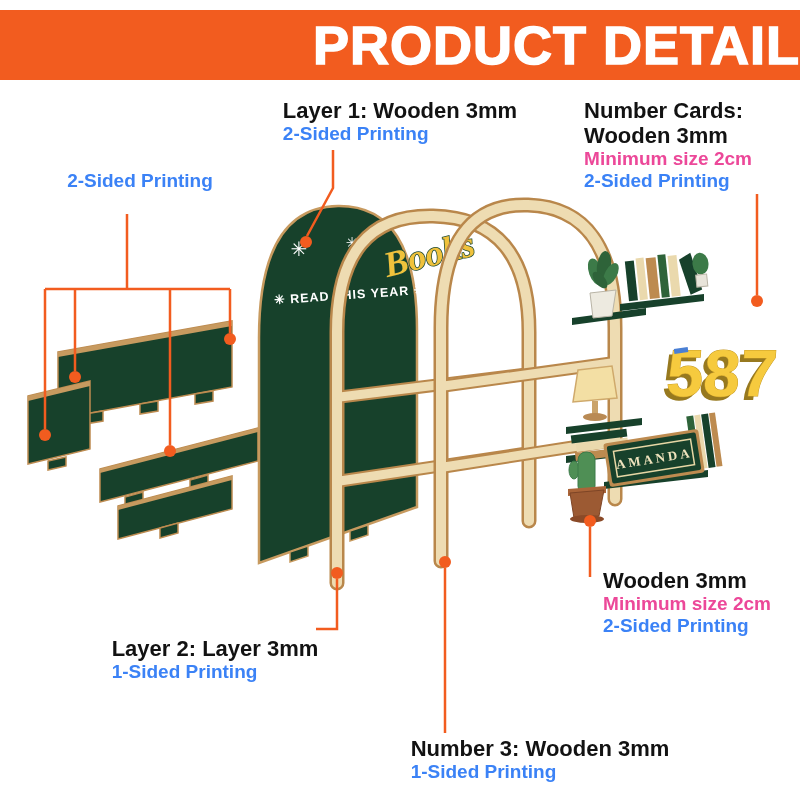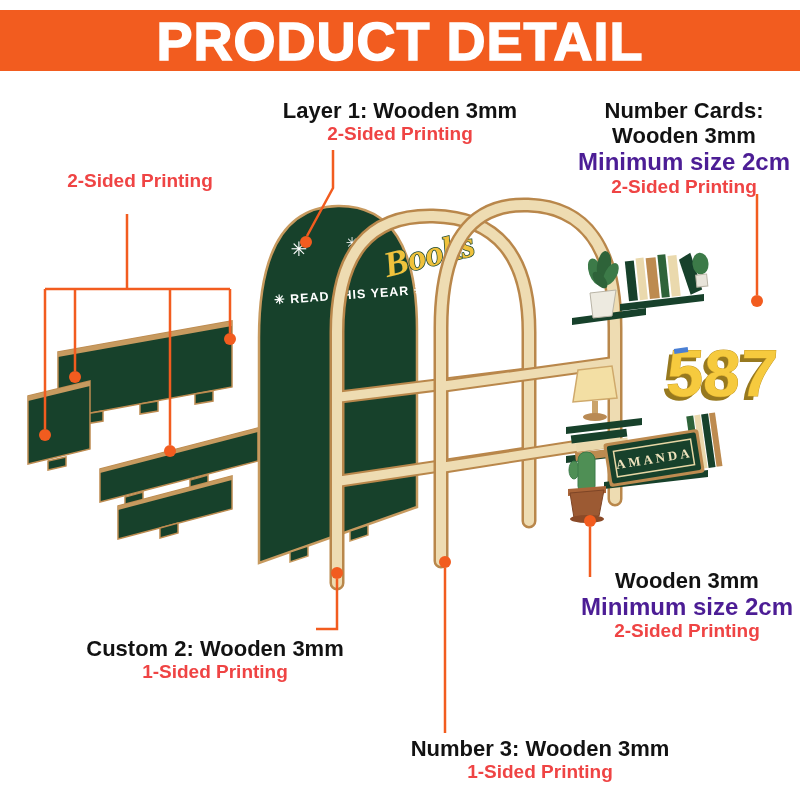--- a/index.html
+++ b/index.html
@@ -1,27 +1,27 @@
 <!DOCTYPE html>
 <html><head>
 <meta charset="utf-8">
 <style>
   html,body{margin:0;padding:0;background:#fff;}
   .canvas{position:relative;width:800px;height:800px;background:#ffffff;overflow:hidden;
           font-family:"Liberation Sans",sans-serif;}
-  .banner{position:absolute;left:0;top:10px;width:800px;height:61px;background:#f25c1f;
-          display:flex;align-items:center;justify-content:center;}
+  .banner{position:absolute;left:0;top:10px;width:800px;height:70px;background:#f25c1f;
+          display:flex;align-items:center;justify-content:flex-end;}
   .banner h1{margin:0;color:#ffffff;font-size:54px;font-weight:bold;letter-spacing:1px;
              -webkit-text-stroke:1.5px #ffffff;}
   .art{position:absolute;left:0;top:0;}
-  .label{position:absolute;transform:translateX(-50%);text-align:center;font-weight:bold;
+  .label{position:absolute;transform:translateX(-50%);text-align:left;font-weight:bold;
          white-space:nowrap;line-height:1.14;}
   .l-black{color:#121212;font-size:22px;}
-  .l-orange{color:#ef4444;font-size:19px;}
-  .l-red{color:#4c1d95;font-size:24px;}
+  .l-orange{color:#3b82f6;font-size:19px;}
+  .l-red{color:#ec4899;font-size:19px;}
 </style>
 </head>
 <body>
 
 <div class="canvas">
 
   <header class="banner">
     <h1>PRODUCT DETAIL</h1>
   </header>
 
@@ -166,33 +166,33 @@
       <circle cx="445" cy="562" r="6"></circle>
       <circle cx="590" cy="521" r="6"></circle>
     </g>
   </svg>
 
   <div class="label" style="left:400px;top:98px">
     <div class="l-black">Layer 1: Wooden 3mm</div>
     <div class="l-orange">2-Sided Printing</div>
   </div>
 
-  <div class="label" style="left:684px;top:98px">
+  <div class="label" style="left:668px;top:98px">
     <div class="l-black">Number Cards:</div>
     <div class="l-black">Wooden 3mm</div>
     <div class="l-red">Minimum size 2cm</div>
     <div class="l-orange">2-Sided Printing</div>
   </div>
 
   <div class="label" style="left:140px;top:170px">
     <div class="l-orange">2-Sided Printing</div>
   </div>
 
   <div class="label" style="left:215px;top:636px">
-    <div class="l-black">Custom 2: Wooden 3mm</div>
+    <div class="l-black">Layer 2: Layer 3mm</div>
     <div class="l-orange">1-Sided Printing</div>
   </div>
 
   <div class="label" style="left:540px;top:736px">
     <div class="l-black">Number 3: Wooden 3mm</div>
     <div class="l-orange">1-Sided Printing</div>
   </div>
 
   <div class="label" style="left:687px;top:568px">
     <div class="l-black">Wooden 3mm</div>

